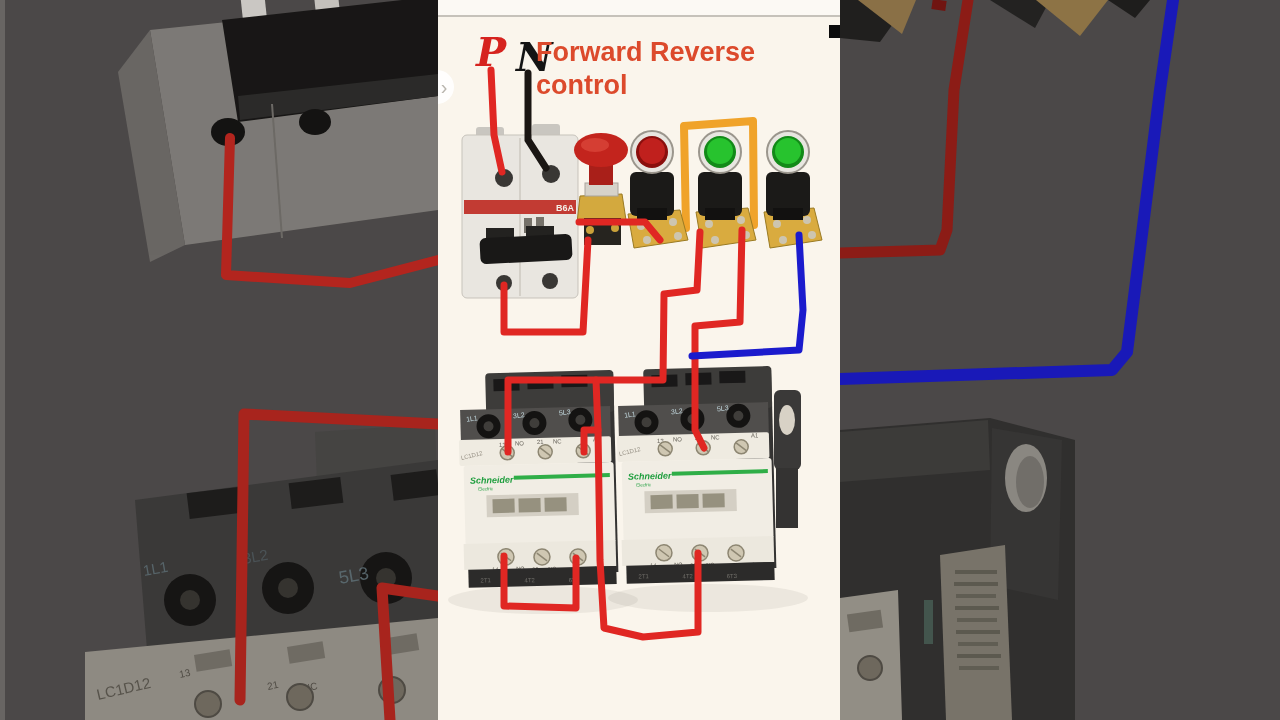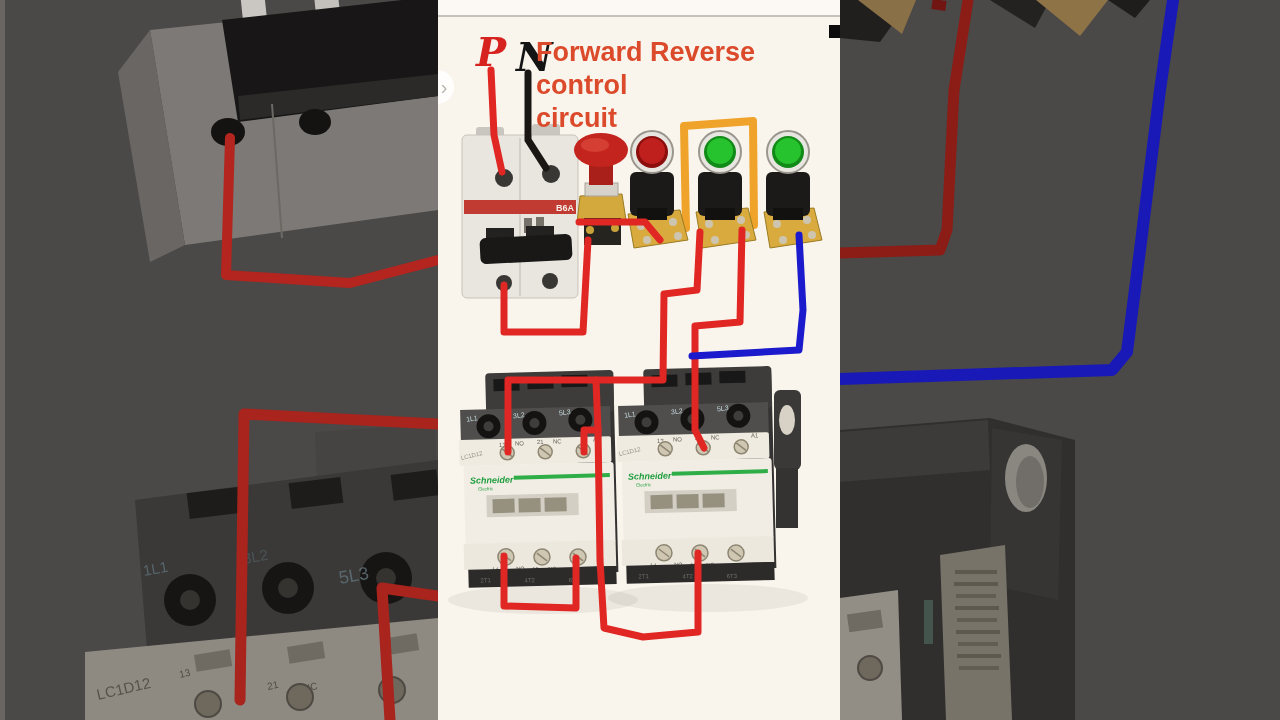--- a/index.html
+++ b/index.html
@@ -82,21 +82,20 @@
     <div class="topstrip"></div>
     <div class="hairline"></div>
     <div class="blacktick"></div>
     <div class="chev">›</div>
 
     <span class="pn pn-p">P</span>
     <span class="pn pn-n">N</span>
 
     <div class="title-block">
       <div>Forward Reverse control</div>
-      <div>circuit</div>
     </div>
 
     <svg width="402" height="720" viewBox="0 0 402 720">
 
       <ellipse cx="105" cy="600" rx="95" ry="14" fill="rgba(60,50,40,0.07)"></ellipse>
       <ellipse cx="270" cy="598" rx="100" ry="14" fill="rgba(60,50,40,0.07)"></ellipse>
 
       <g>
         <rect x="38" y="127" width="28" height="14" rx="3" fill="#c9c6c0"></rect>
         <rect x="94" y="124" width="28" height="14" rx="3" fill="#c9c6c0"></rect>

